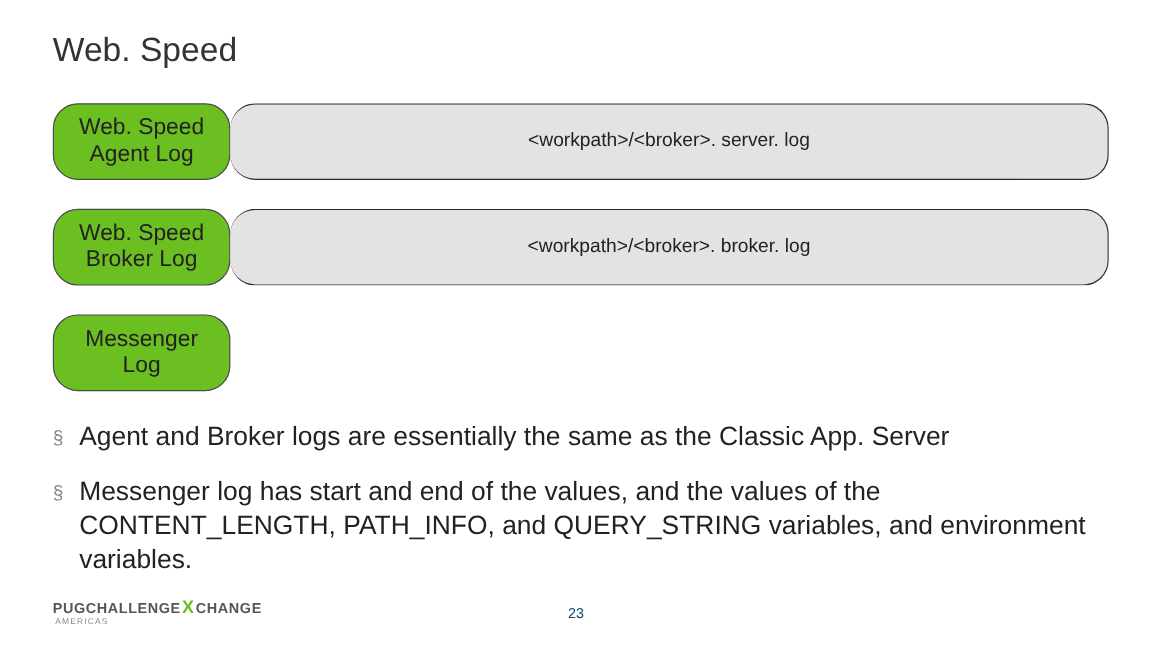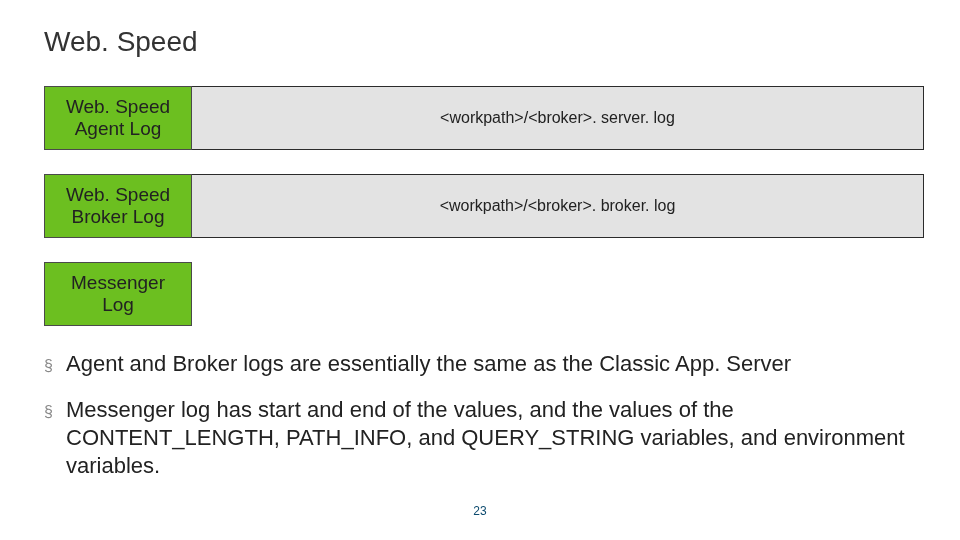--- a/index.html
+++ b/index.html
@@ -1,15 +1,15 @@
 <!DOCTYPE html>
 <html><head>
 <meta charset="utf-8">
 <style>
-  * { box-sizing: border-box; margin: 0; padding: 0; }
+  * { box-sizing: border-box; margin: 0; padding: 0; border-radius: 21px; }
   html, body { width: 960px; height: 540px; font-family: Arial, Helvetica, sans-serif; background: #fff; color: #222; }
   .slide { width: 960px; height: 540px; position: relative; padding: 26px 44px 0 44px; }
   .title { font-size: 28px; font-weight: 400; color: #333; margin-bottom: 28px; }
   .rows { width: 880px; }
   .row { display: flex; height: 64px; margin-bottom: 24px; }
   .label-box {
     width: 148px; height: 64px; background: #6cbf20; border: 1px solid #4a4a4a;
     display: flex; align-items: center; justify-content: center; text-align: center;
     font-size: 19px; line-height: 1.15; color: #222; white-space: pre-line;
   }
@@ -55,16 +55,22 @@
     <div class="bullet">
       <div class="marker">§</div>
       <div class="text">Agent and Broker logs are essentially the same as the Classic App. Server</div>
     </div>
     <div class="bullet">
       <div class="marker">§</div>
       <div class="text">Messenger log has start and end of the values, and the values of the CONTENT_LENGTH, PATH_INFO, and QUERY_STRING variables, and environment variables.</div>
     </div>
   </div>
 
+  <div class="footer-logo">
+    <div>
+      <span>PUG</span><span>CHALLENGE</span><span class="ex">X</span><span>CHANGE</span>
+      <span class="sub">AMERICAS</span>
+    </div>
+  </div>
 
   <div class="pagenum">23</div>
 
 </div>
 
 </body></html>

